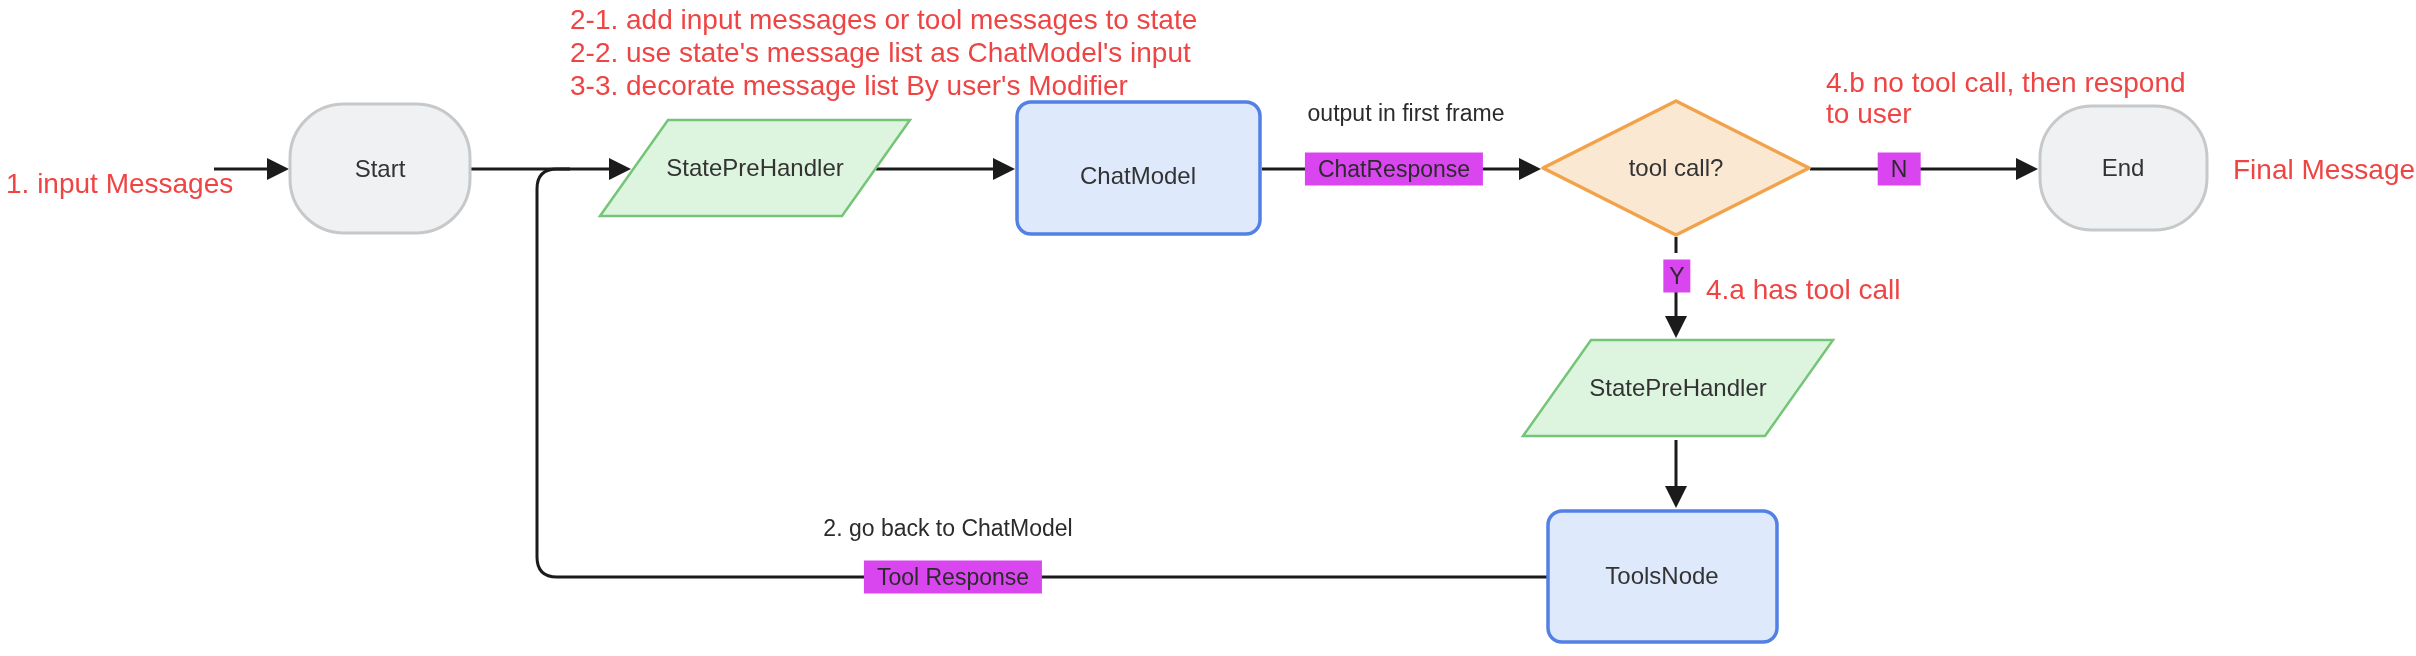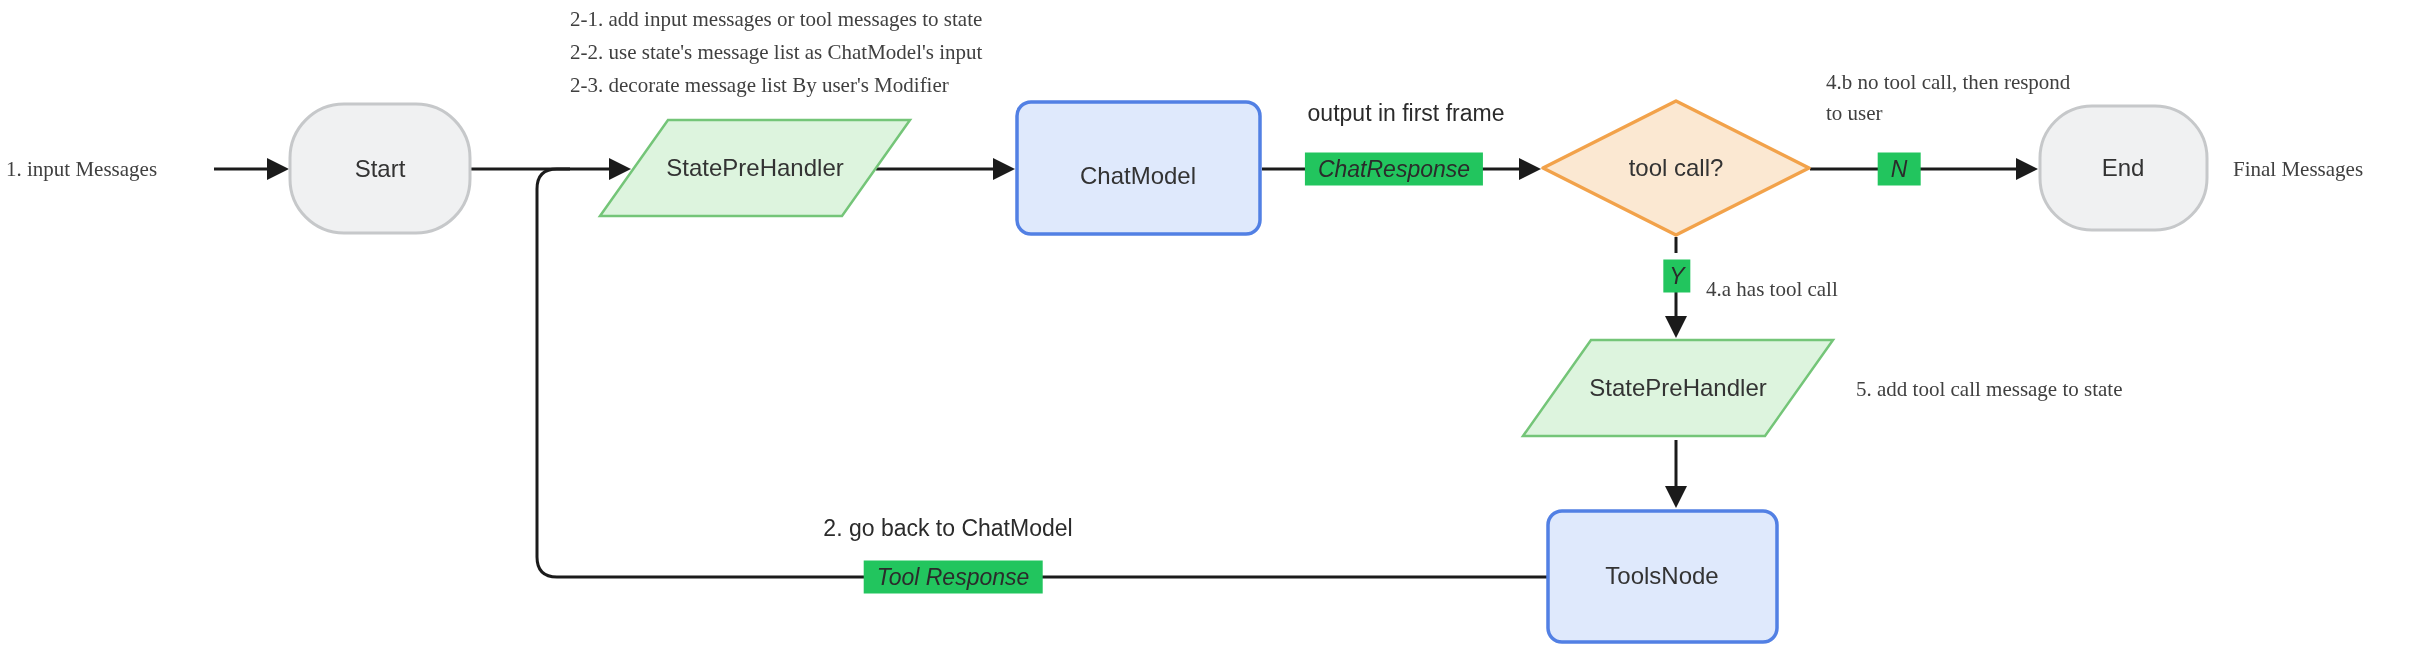--- a/index.html
+++ b/index.html
@@ -17,29 +17,27 @@
     transform:translate(-50%,-50%);
     white-space:nowrap;
     font-size:23px;
     line-height:31px;
     color:#2b2b2b;
   }
   .lbl-left{
     position:absolute;
     transform:translateY(-50%);
     white-space:nowrap;
-    font-size:21px;
+    font-size:28px;
     line-height:31px;
-    color:#404040;
-    font-family:Liberation Serif, serif;
+    color:#ef4444;
   }
   .on-line{
-    background:#22c55e;
+    background:#d946ef;
     padding:1px 13px;
-    font-style:italic;
   }
   .node-lbl{
     position:absolute;
     transform:translate(-50%,-50%);
     white-space:nowrap;
     font-size:24px;
     color:#333;
   }
 </style>
 </head>
@@ -92,32 +90,31 @@
   <div class="node-lbl" style="left:1676px;top:168px">tool call?</div>
   <div class="node-lbl" style="left:1678px;top:388px">StatePreHandler</div>
   <div class="node-lbl" style="left:1662px;top:576px">ToolsNode</div>
   <div class="node-lbl" style="left:2123px;top:168px">End</div>
 
   <div class="lbl on-line" style="left:1394px;top:169px">ChatResponse</div>
   <div class="lbl on-line" style="left:1899px;top:169px">N</div>
   <div class="lbl on-line" style="left:1677px;top:276px;padding:1px 6px">Y</div>
   <div class="lbl on-line" style="left:953px;top:577px">Tool Response</div>
 
-  <div class="lbl-left" style="left:6px;top:169px">1. input Messages</div>
+  <div class="lbl-left" style="left:6px;top:183px">1. input Messages</div>
 
   <div class="lbl-left" style="left:570px;top:19px">2-1. add input messages or tool messages to state</div>
   <div class="lbl-left" style="left:570px;top:52px">2-2. use state's message list as ChatModel's input</div>
-  <div class="lbl-left" style="left:570px;top:85px">2-3. decorate message list By user's Modifier</div>
+  <div class="lbl-left" style="left:570px;top:85px">3-3. decorate message list By user's Modifier</div>
 
   <div class="lbl" style="left:1406px;top:113px">output in first frame</div>
 
   <div class="lbl-left" style="left:1826px;top:82px">4.b no tool call, then respond</div>
   <div class="lbl-left" style="left:1826px;top:113px">to user</div>
 
   <div class="lbl-left" style="left:1706px;top:289px">4.a has tool call</div>
 
-  <div class="lbl-left" style="left:1856px;top:389px">5. add tool call message to state</div>
 
   <div class="lbl" style="left:948px;top:528px">2. go back to ChatModel</div>
 
   <div class="lbl-left" style="left:2233px;top:169px">Final Messages</div>
 
 </div>
 
 </body></html>

